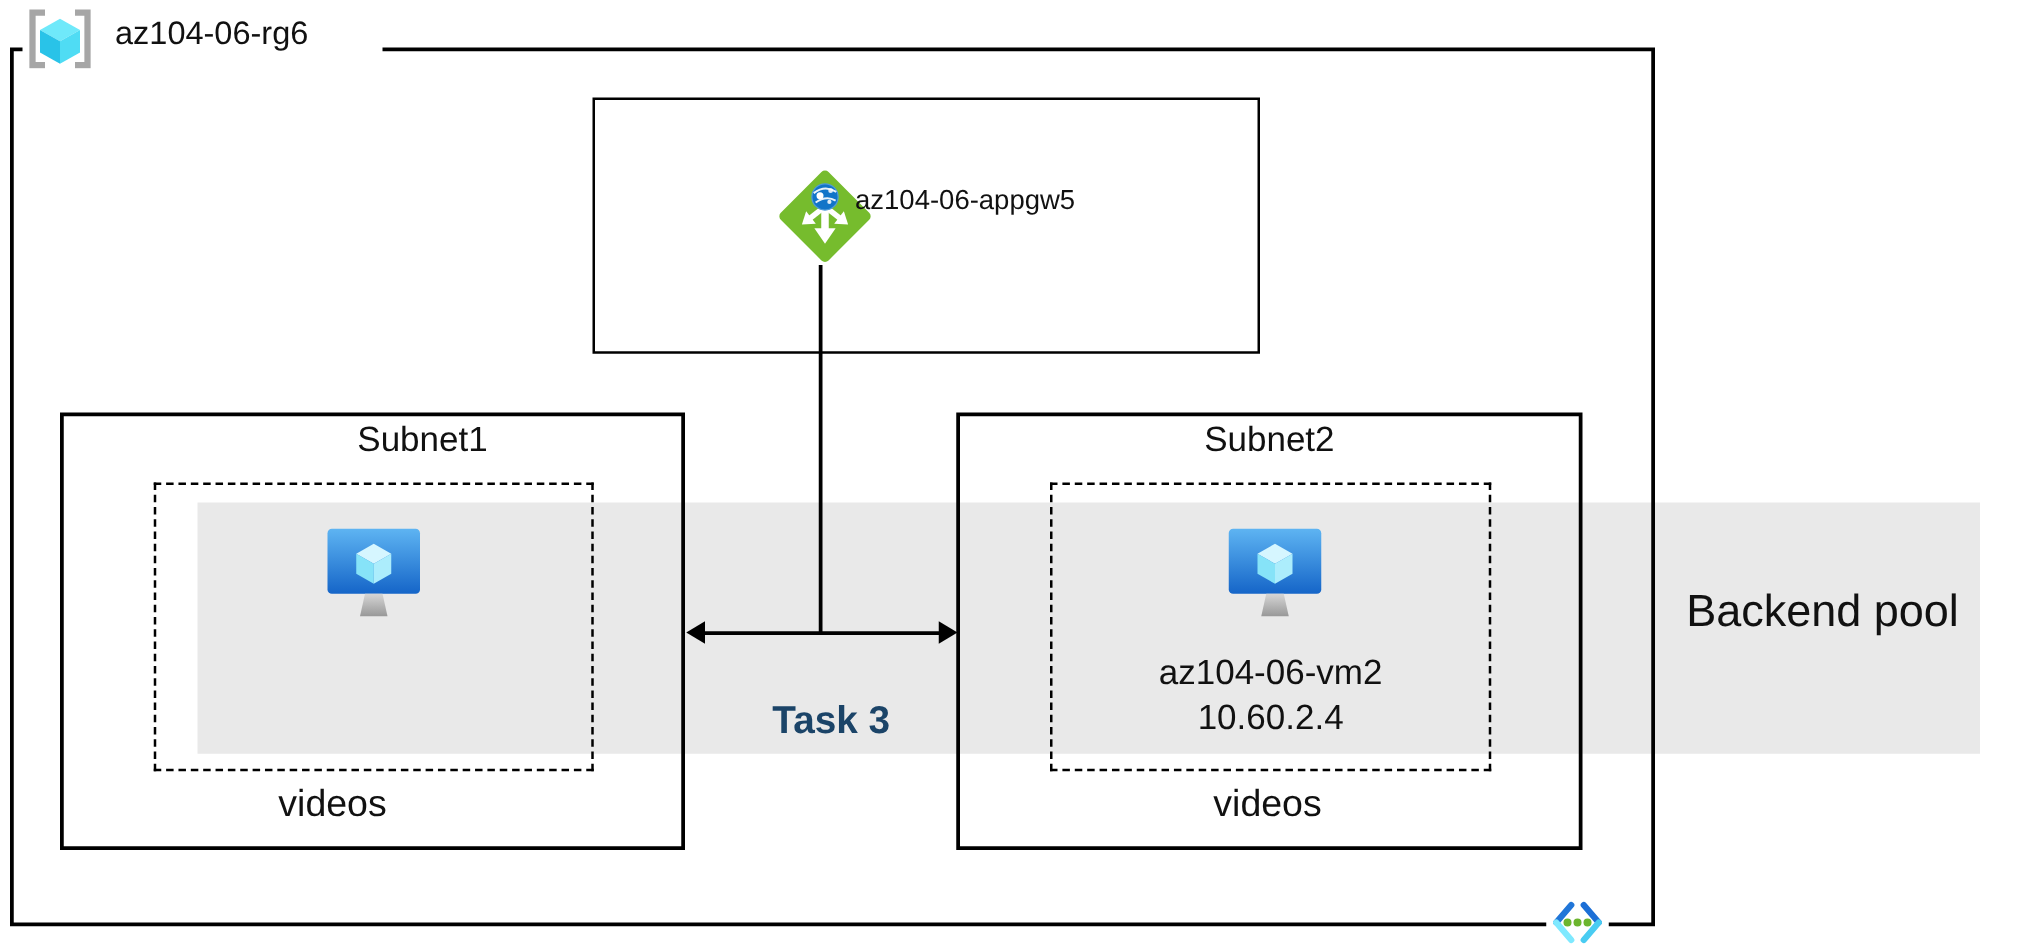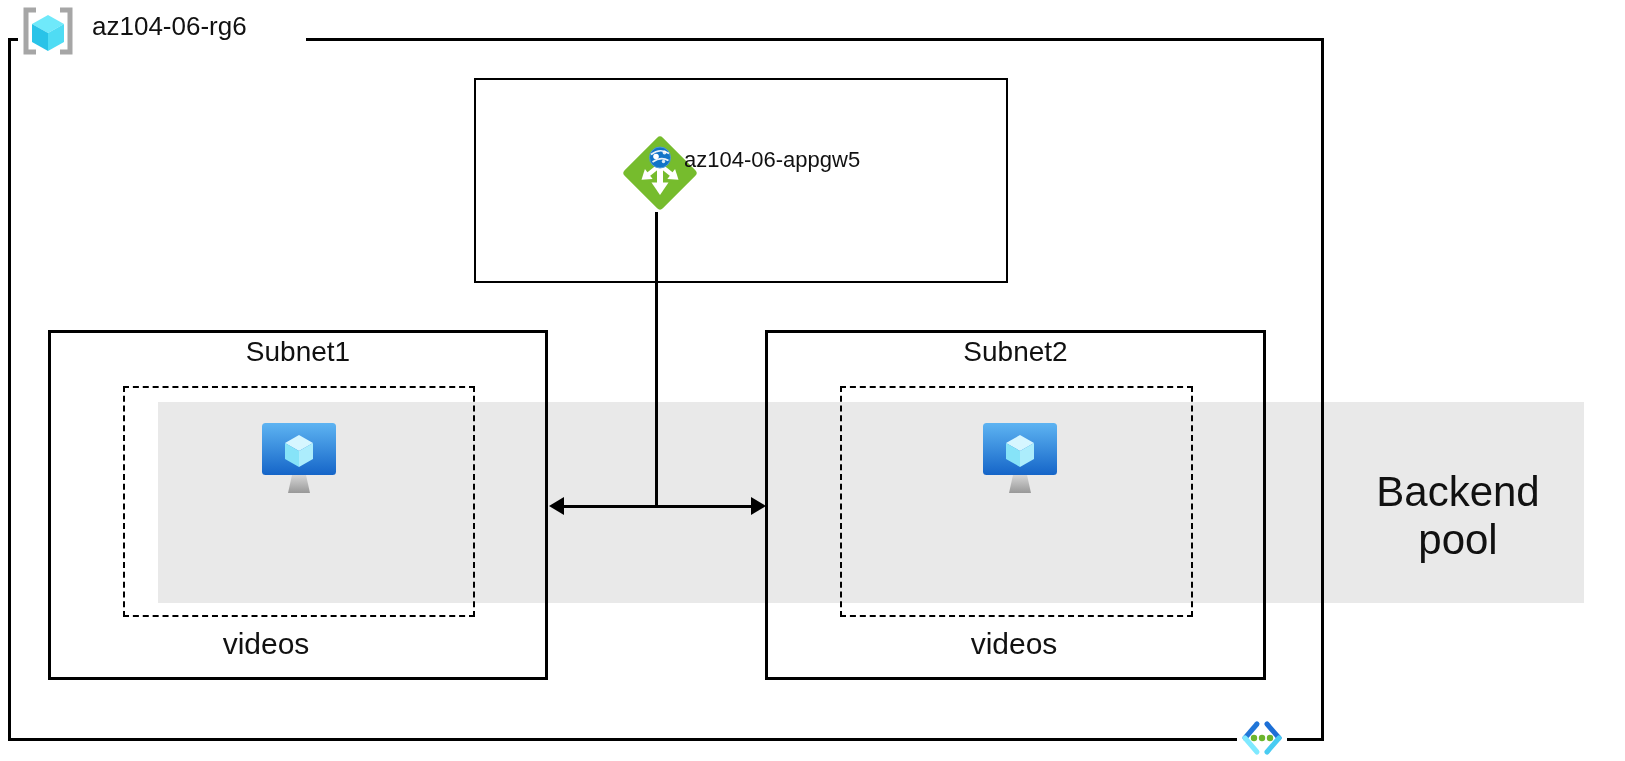--- a/index.html
+++ b/index.html
@@ -3,38 +3,38 @@
 <meta charset="utf-8">
 <style>
   html,body{margin:0;padding:0;background:#fff;}
   .canvas{
     position:relative;width:1625px;height:761px;background:#fff;overflow:hidden;
     font-family:"Liberation Sans","DejaVu Sans",sans-serif;color:#111;
   }
   .abs{position:absolute;}
   
   .band{left:158px;top:402px;width:1426px;height:201px;background:#E9E9E9;z-index:0;}
-  .band-label{left:1332px;top:468px;width:252px;text-align:center;font-size:42px;z-index:4;}
+  .band-label{left:1332px;top:468px;width:252px;text-align:center;font-size:36px;z-index:4;}
   
   .outer-box{left:8px;top:38px;width:1316px;height:703px;border:3px solid #000;box-sizing:border-box;background:transparent;z-index:1;}
   .rg-mask{left:18px;top:31px;width:288px;height:16px;background:#fff;z-index:2;}
   .rg-icon{left:20px;top:7px;width:56px;height:48px;z-index:3;}
   .rg-label{left:92px;top:11px;font-size:26px;z-index:3;white-space:nowrap;}
   
   .appgw-box{left:474px;top:78px;width:534px;height:205px;border:2px solid #000;box-sizing:border-box;background:#fff;z-index:1;}
   .appgw-title{left:492px;top:86px;font-size:28px;z-index:3;white-space:nowrap;}
   .appgw-icon{left:620px;top:133px;width:80px;height:80px;z-index:3;}
   .appgw-lines{left:684px;top:141px;font-size:22px;line-height:37px;z-index:3;white-space:nowrap;}
   .appgw-lines span{display:block;}
   
   .subnet-box{border:3px solid #000;box-sizing:border-box;background:transparent;z-index:1;}
   .subnet1{left:48px;top:330px;width:500px;height:350px;}
   .subnet2{left:765px;top:330px;width:501px;height:350px;}
   .subnet-title{top:336px;font-size:28px;text-align:center;z-index:3;}
-  .subnet1-title{left:48px;width:500px;}
+  .subnet1-title{left:48px;width:500px;padding-left:40px;}
   .subnet2-title{left:765px;width:501px;}
   .dashed{border:2px dashed #000;box-sizing:border-box;background:transparent;z-index:2;}
   .dashed1{left:123px;top:386px;width:352px;height:231px;}
   .dashed2{left:840px;top:386px;width:353px;height:231px;}
   .vm-icon{width:76px;height:80px;z-index:3;}
   .vm1-icon{left:261px;top:419px;}
   .vm2-icon{left:982px;top:419px;}
   .vm-label{font-size:28px;line-height:36px;text-align:center;z-index:3;}
   .vm1-label{left:123px;top:520px;width:352px;}
   .vm2-label{left:840px;top:520px;width:353px;}
@@ -140,26 +140,31 @@
             <stop offset="1" stop-color="#989898"></stop>
         </linearGradient>
       </defs>
       <rect x="1" y="4" width="74" height="52" rx="3.5" fill="url(#vmscr2)"></rect>
       <polygon points="38,16 52,24 38,32 24,24" fill="#D6F6FF"></polygon>
       <polygon points="24,24 38,32 38,48 24,40" fill="#86E3F8"></polygon>
       <polygon points="52,24 38,32 38,48 52,40" fill="#ACEDFC"></polygon>
       <polygon points="31,56 45,56 49,74 27,74" fill="url(#vmstand2)"></polygon>
     </svg>
   </div>
+  <div class="abs vm-label vm2-label">
+    <div>az104-06-vm2</div>
+    <div>10.60.2.4</div>
+  </div>
   <div class="abs content-label videos-label">videos</div>
 
   <div class="abs vline"></div>
   <div class="abs hline"></div>
   <div class="abs arrow-left"></div>
   <div class="abs arrow-right"></div>
+  <div class="abs task-label">Task 3</div>
 
   <div class="abs vnet-mask"></div>
   <div class="abs vnet-icon">
     <svg width="48" height="38" viewBox="0 0 48 38">
       <g fill="none" stroke-width="5" stroke-linecap="round">
         <path d="M19,5 L7,19" stroke="#2176D8"></path>
         <path d="M7,19 L19,33" stroke="#7FE9FF"></path>
         <path d="M29,5 L41,19" stroke="#1C6FD6"></path>
         <path d="M41,19 L29,33" stroke="#49CCF2"></path>
       </g>

